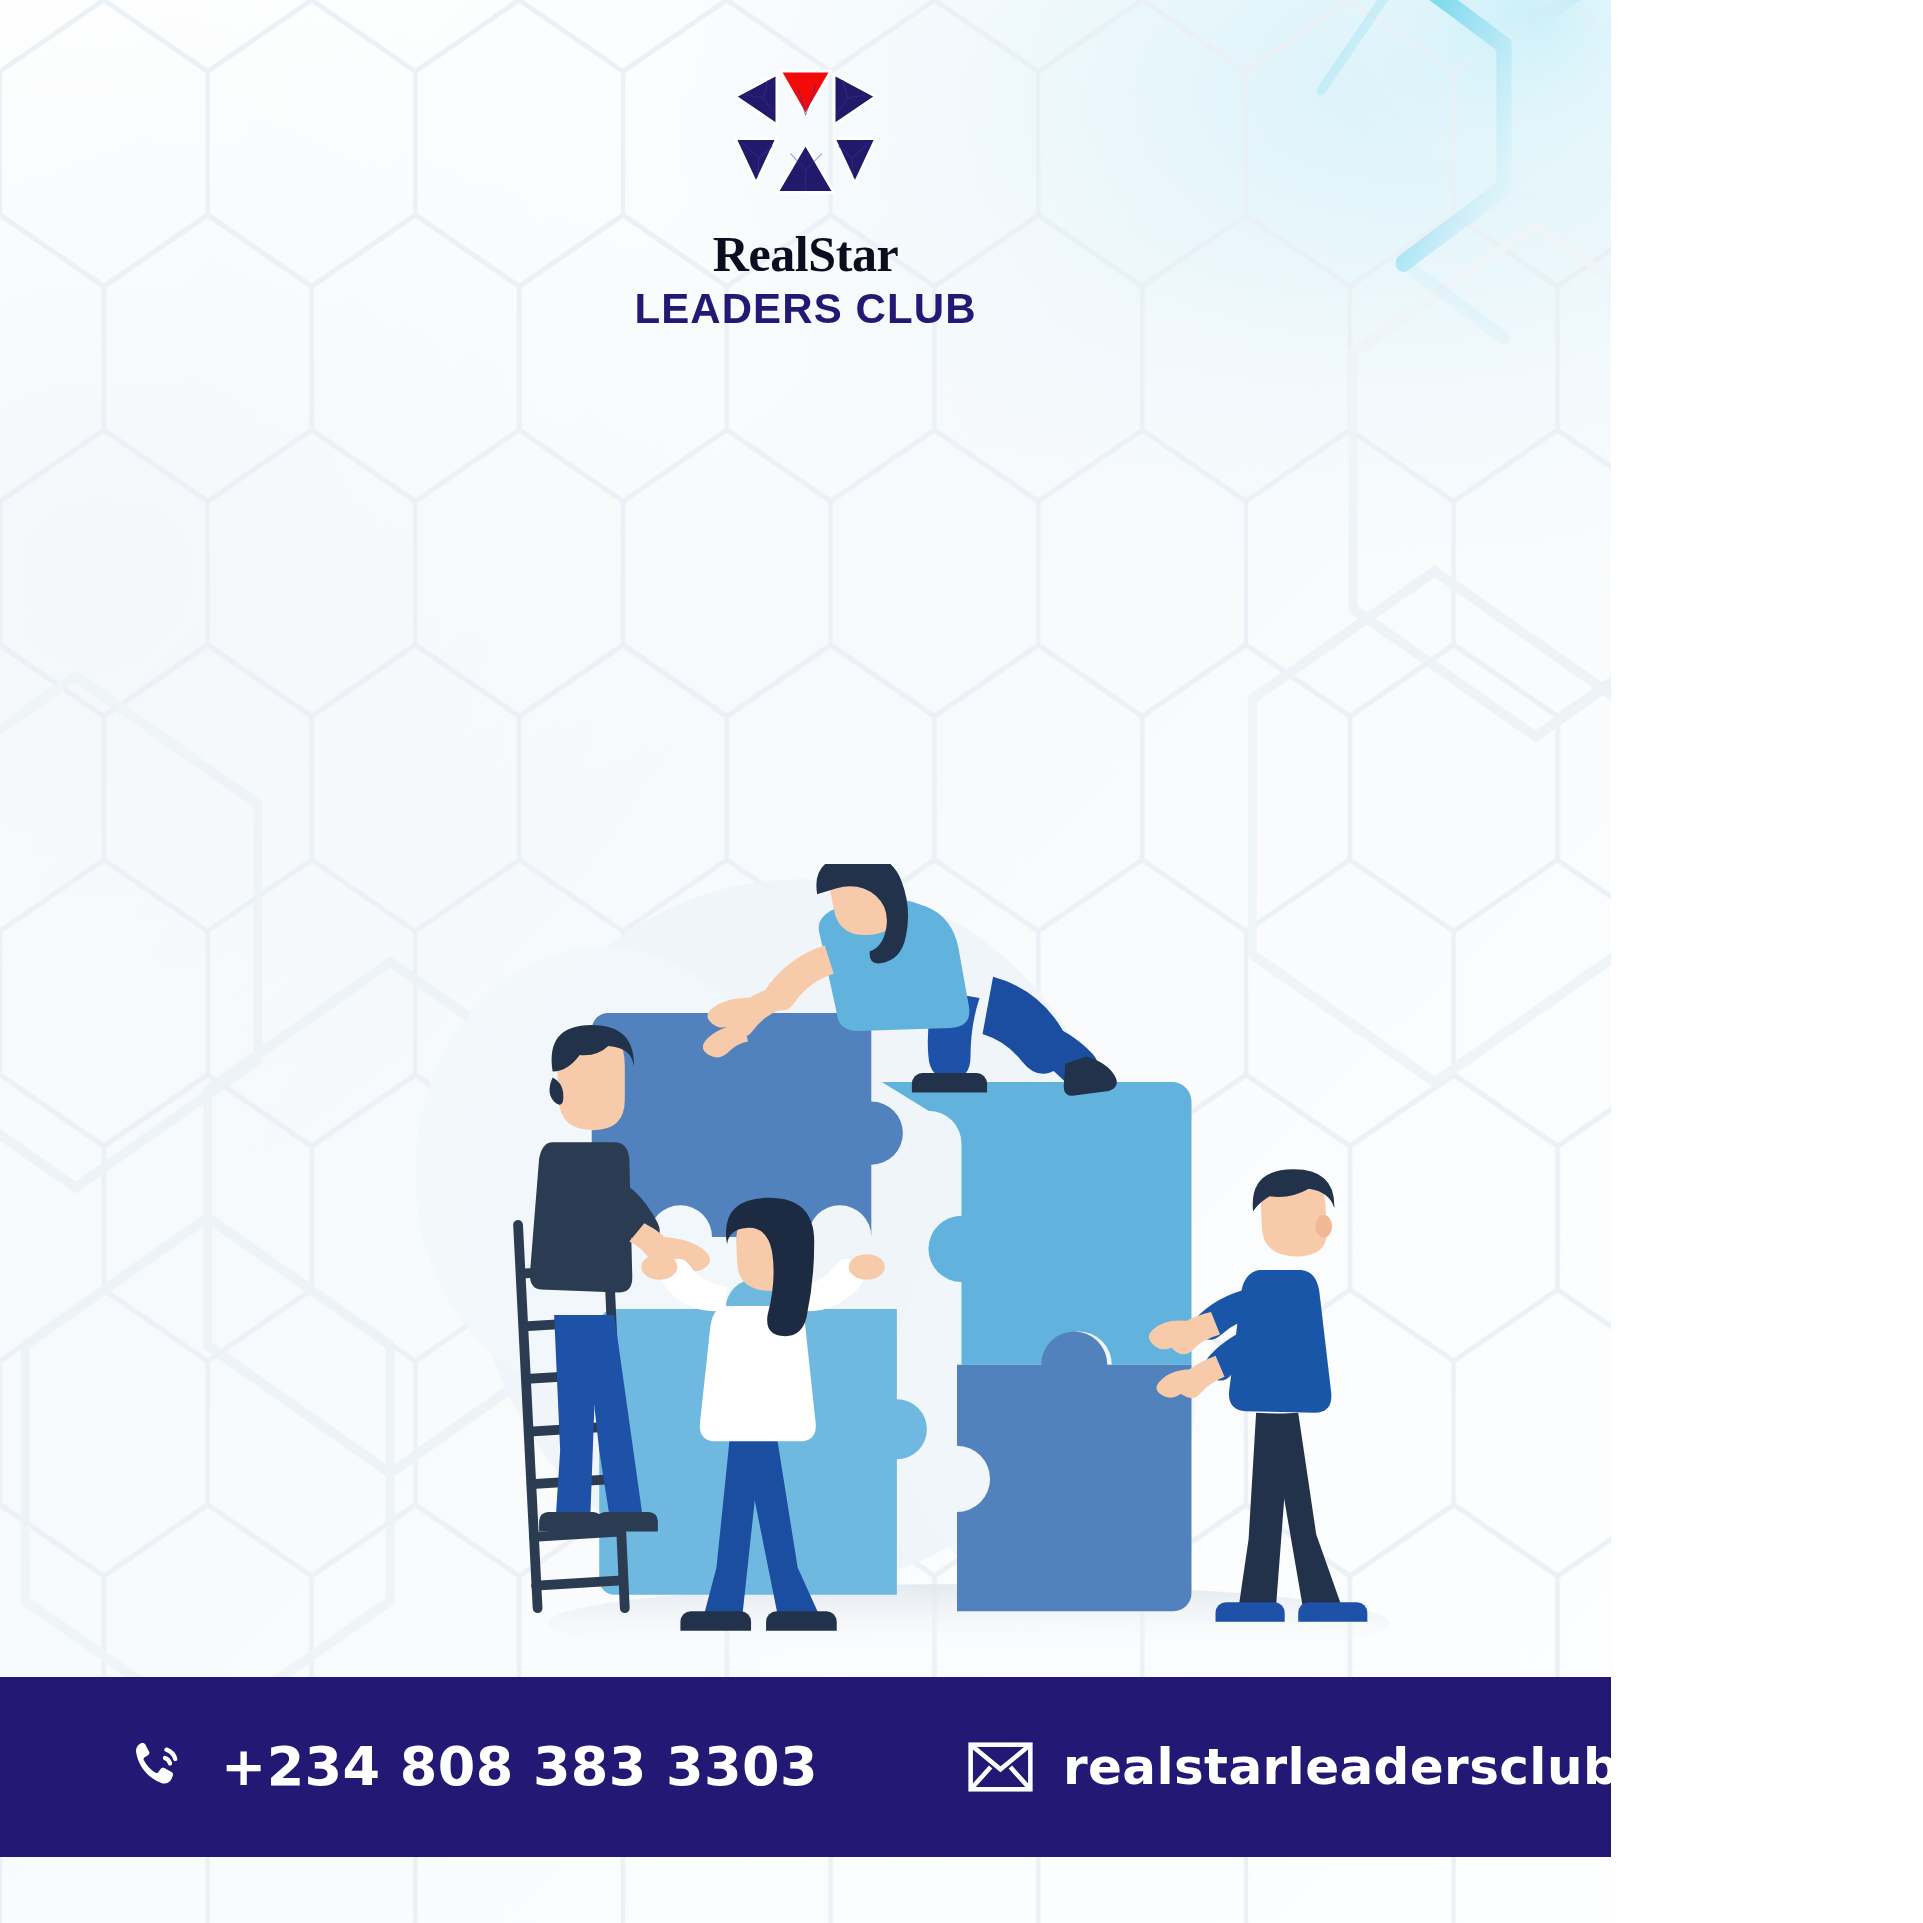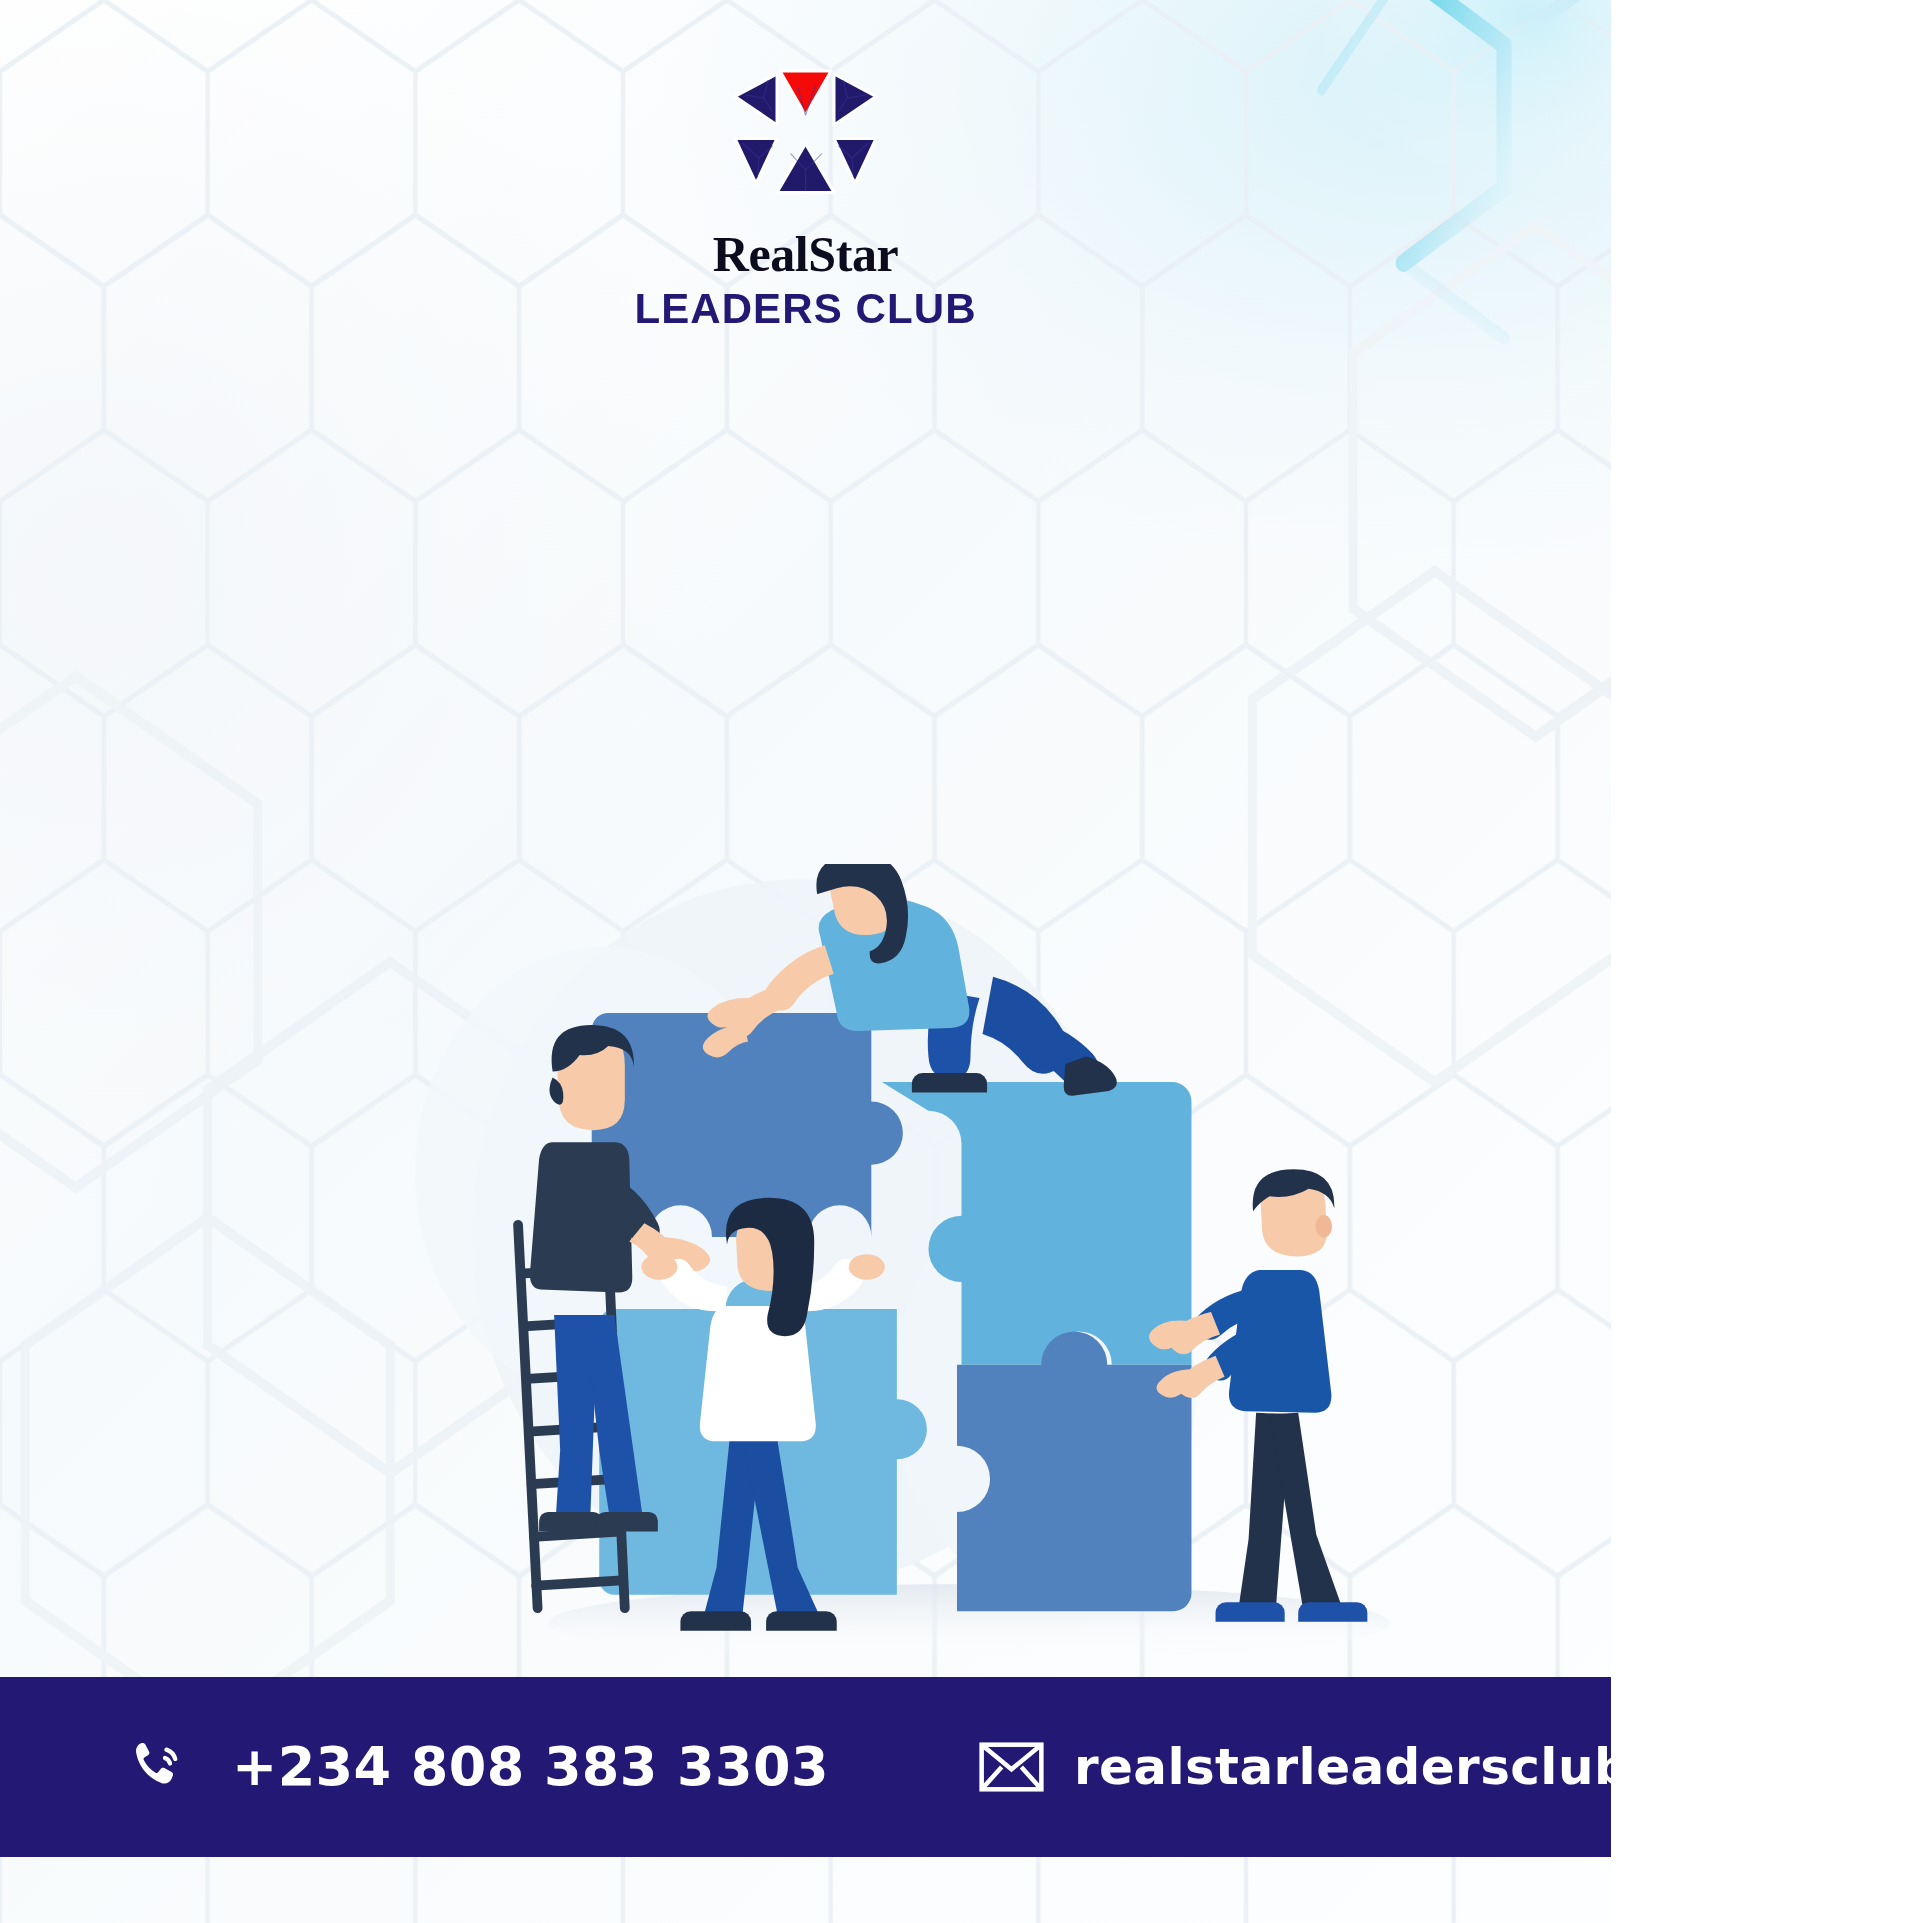--- a/index.html
+++ b/index.html
@@ -99,21 +99,21 @@
     height:100%;
   }
   .contact-phone { margin-left:128px; }
   .contact-mail  { margin-left:150px; }
 
   .ic { flex:0 0 auto; display:block; }
   .ic-phone { width:60px; height:60px; }
   .ic-mail  { width:65px; height:50px; }
 
   .contact-text {
-    margin-left:44px;
+    margin-left:33px;
     color:#ffffff;
     font-family:"DejaVu Sans", sans-serif;
     font-weight:700;
     font-size:54px;
     letter-spacing:0.4px;
     white-space:nowrap;
     line-height:1;
   }
   .contact-mail .contact-text { font-size:50px; margin-left:30px; }
 </style>

